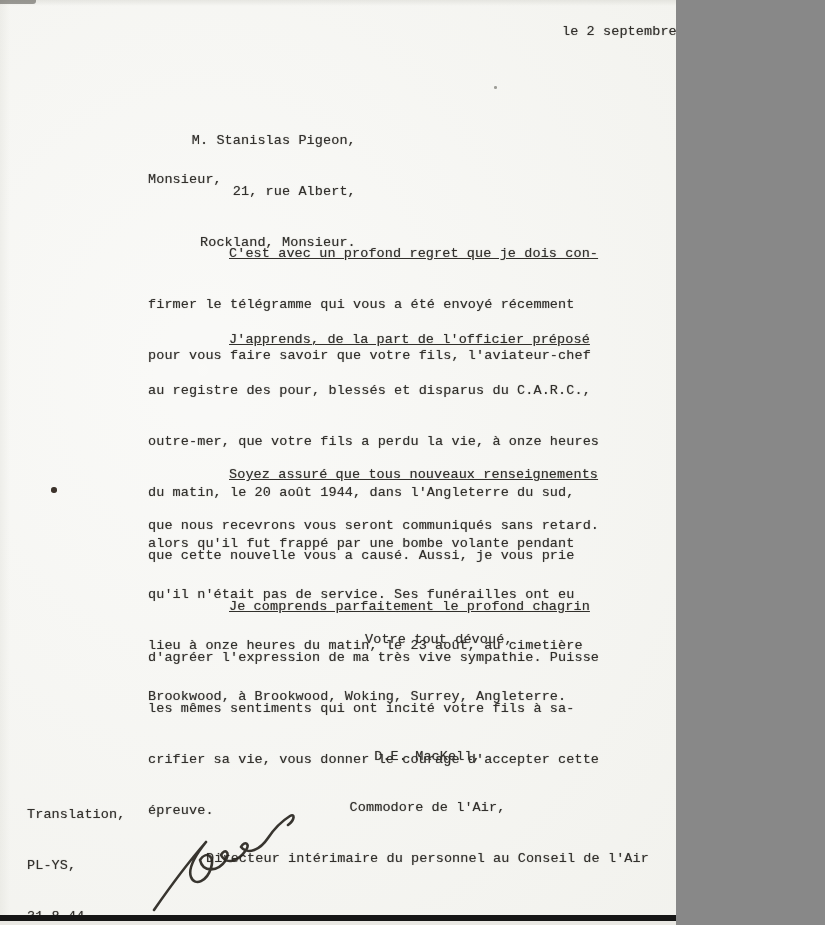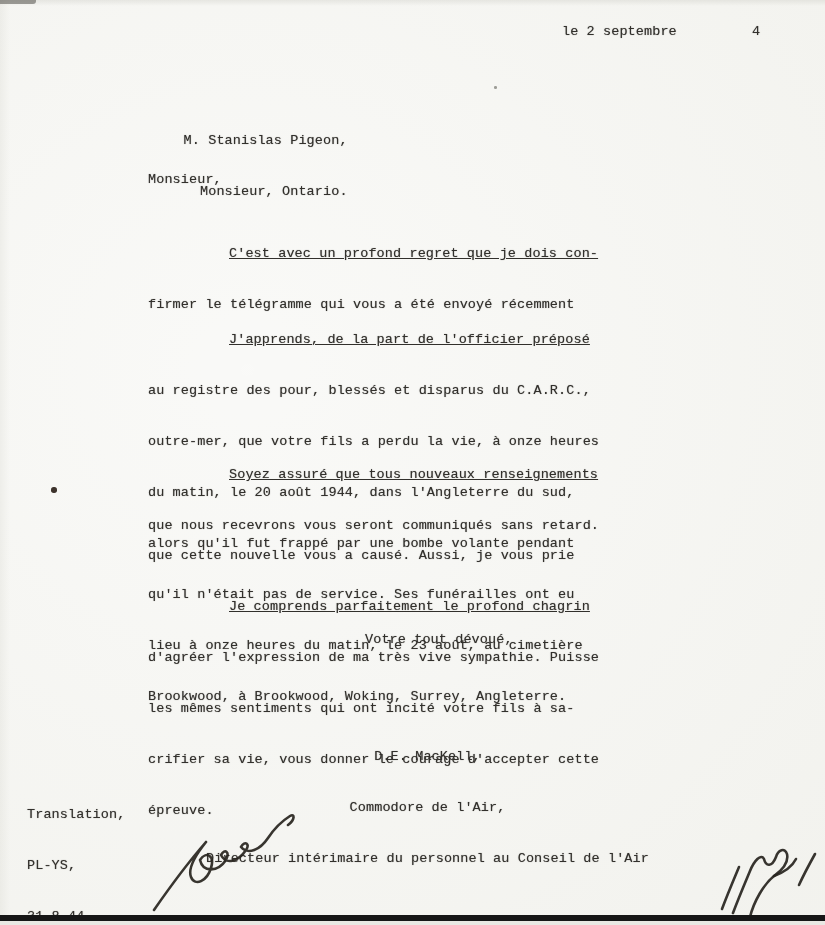--- a/index.html
+++ b/index.html
@@ -1,18 +1,18 @@
 <!DOCTYPE html>
 <html><head>
 <meta charset="utf-8">
 <style>
   html,body{margin:0;padding:0;background:#888;}
   .page{
     position:relative;
-    width:825px;height:925px;
+    width:676px;height:925px;
     background:#f4f4f0;
     background-image:
       linear-gradient(180deg, rgba(200,200,192,0.35) 0px, rgba(200,200,192,0) 6px),
       linear-gradient(90deg, rgba(210,210,202,0.25) 0px, rgba(210,210,202,0) 10px),
       radial-gradient(ellipse at 30% 40%, rgba(255,255,255,0.5), rgba(236,236,230,0.25));
     overflow:hidden;
     font-family:"Liberation Mono","DejaVu Sans Mono",monospace;
   }
   .typed{
     position:absolute;
@@ -40,28 +40,30 @@
 </head>
 <body>
 
 <div class="page">
 
   <div class="typed" style="left:562px;top:23px;">le 2 septembre</div>
   <div class="typed" style="left:752px;top:23px;">4</div>
 
   <div class="typed addr" style="left:148px;top:98px;text-align:right;">
     <div class="line">M. Stanislas Pigeon,</div>
-    <div class="line l3">Monsieur, Ontario.</div>
+    <div class="line l2">21, rue Albert,</div>
+    <div class="line l3">Rockland, Monsieur.</div>
   </div>
 
   <div class="typed" style="left:148px;top:171px;">Monsieur,</div>
 
   <div class="typed para" style="left:148px;top:211px;">
     <div class="line first">C'est avec un profond regret que je dois con-</div>
     <div class="line">firmer le télégramme qui vous a été envoyé récemment</div>
+    <div class="line">pour vous faire savoir que votre fils, l'aviateur-chef</div>
   </div>
 
   <div class="typed para" style="left:148px;top:297px;">
     <div class="line first">J'apprends, de la part de l'officier préposé</div>
     <div class="line">au registre des pour, blessés et disparus du C.A.R.C.,</div>
     <div class="line">outre-mer, que votre fils a perdu la vie, à onze heures</div>
     <div class="line">du matin, le 20 août 1944, dans l'Angleterre du sud,</div>
     <div class="line">alors qu'il fut frappé par une bombe volante pendant</div>
     <div class="line">qu'il n'était pas de service. Ses funérailles ont eu</div>
     <div class="line">lieu à onze heures du matin, le 23 août, au cimetière</div>

